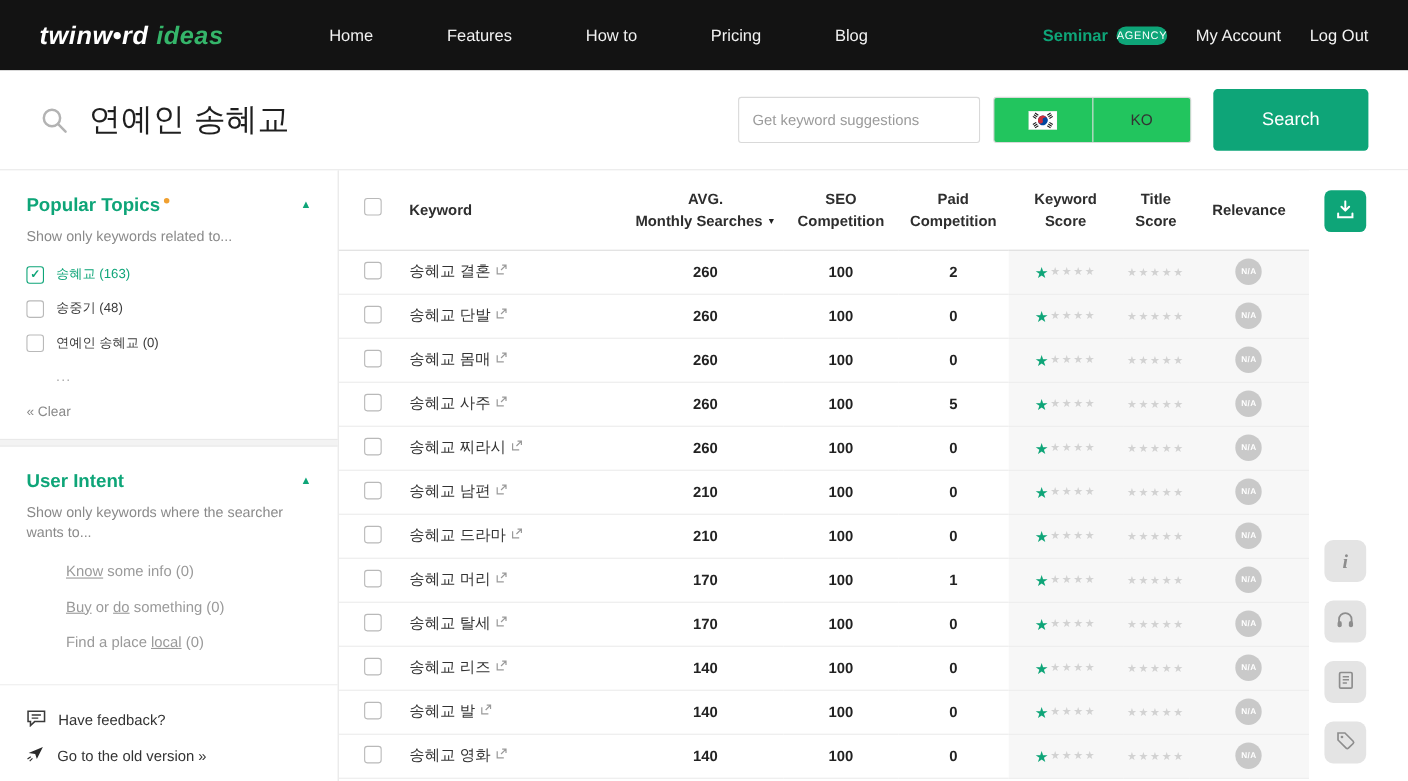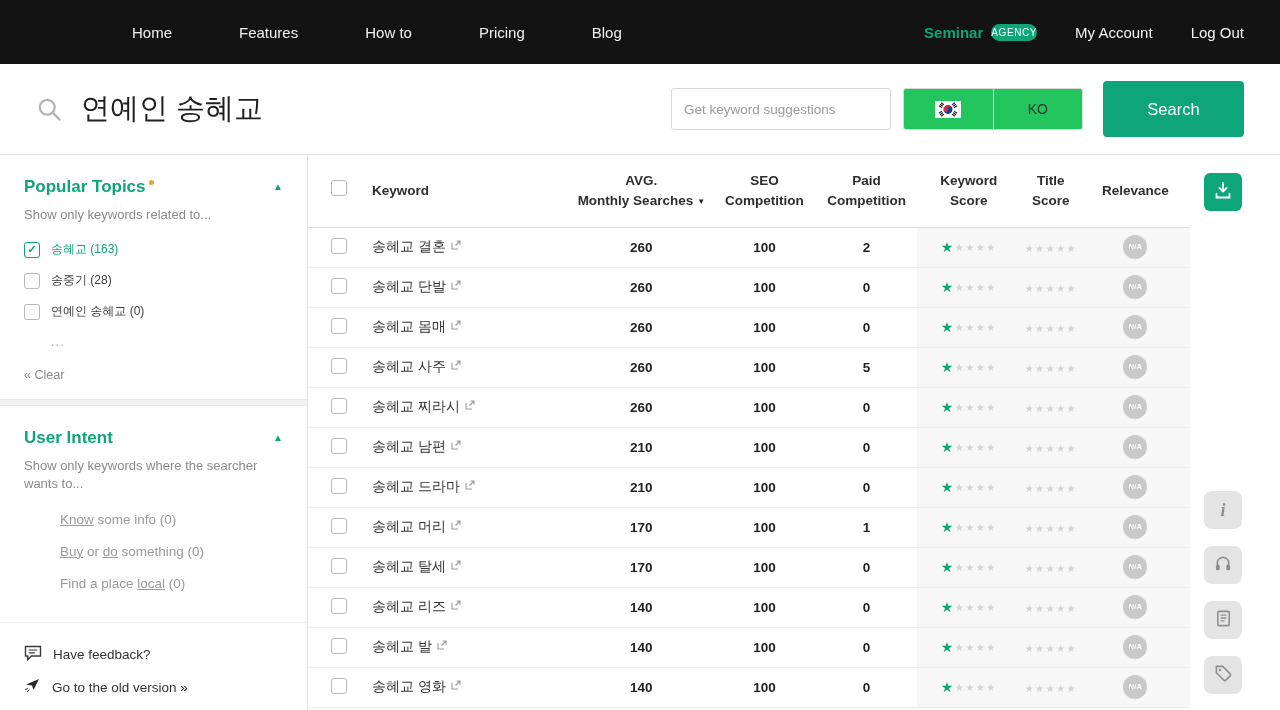--- a/index.html
+++ b/index.html
@@ -6,21 +6,21 @@
   html,body{width:1280px;height:710px;overflow:hidden}
   body{font-family:"Liberation Sans",sans-serif;background:#fff;color:#222}
 
   
   .topbar{height:64px;background:#131313;display:flex;align-items:center;padding:0 36px;color:#ededed}
   .logo{font-size:23px;font-weight:bold;font-style:italic;letter-spacing:.5px;cursor:pointer;white-space:nowrap}
   .logo-brand{color:#fff}
   .logo-product{color:#35b56a;margin-left:7px}
   .nav-links{display:flex;list-style:none;gap:67px;margin-left:96px;font-size:15px}
   .nav-links li{cursor:pointer;color:#f2f2f2}
-  .nav-right{margin-left:auto;display:flex;align-items:center;gap:38px;font-size:15px}
+  .nav-right{margin-left:auto;display:flex;align-items:center;gap:26px;font-size:15px}
   .seminar{display:flex;align-items:center;gap:8px;color:#0ea578;font-weight:bold;cursor:pointer}
   .badge{background:#0ea578;color:#fff;font-size:10px;font-weight:normal;padding:3px 0;border-radius:9px;letter-spacing:.6px}
   .nav-plain{cursor:pointer;color:#f2f2f2}
 
   
   .searchbar{height:90px;display:flex;align-items:center;padding:0 36px;background:#fff}
   .search-icon{display:flex}
   .query{font-size:29px;color:#1f1f1f;margin-left:18px;cursor:text;white-space:nowrap}
   .sb-right{margin-left:auto;display:flex;align-items:center}
   .suggest-input{width:220px;height:42px;border:1px solid #d9d9d9;border-radius:3px;padding:0 12px;font-size:13.5px;color:#333;outline:none;font-family:"Liberation Sans",sans-serif}
@@ -81,20 +81,23 @@
   .rail{width:90px;position:relative;background:#fff}
   .dl-btn{position:absolute;top:18px;left:14px;width:38px;height:38px;background:#0ea578;border:none;border-radius:6px;display:flex;align-items:center;justify-content:center;cursor:pointer}
   .helpers{position:absolute;bottom:16px;left:14px;display:flex;flex-direction:column;gap:17px}
   .helper-btn{width:38px;height:38px;background:#e4e4e4;border:none;border-radius:8px;display:flex;align-items:center;justify-content:center;cursor:pointer}
   .info-glyph{font-family:"Liberation Serif",serif;font-style:italic;font-weight:bold;font-size:18px;color:#8d8d8d}
 </style>
 </head>
 <body>
 
 <nav class="topbar">
+  <div class="logo">
+    <span class="logo-brand">twinw•rd</span><span class="logo-product">ideas</span>
+  </div>
   <ul class="nav-links">
     <li>Home</li>
     <li>Features</li>
     <li>How to</li>
     <li>Pricing</li>
     <li>Blog</li>
   </ul>
   <div class="nav-right">
     <div class="seminar">
       <span>Seminar</span>
@@ -151,21 +154,21 @@
         <span class="collapse">▲</span>
       </div>
       <p class="card-sub">Show only keywords related to...</p>
       <div class="topic-list">
           <div class="topic-item">
             <span class="cb cb-on">✓</span>
             <span class="topic-label sel">송혜교 (163)</span>
           </div>
           <div class="topic-item">
             <span class="cb"></span>
-            <span class="topic-label">송중기 (28)</span>
+            <span class="topic-label">송중기 (48)</span>
           </div>
           <div class="topic-item">
             <span class="cb"></span>
             <span class="topic-label">연예인 송혜교 (0)</span>
           </div>
         </div>
       <div class="ellipsis">...</div>
       <div class="clear-row"><span class="clear-link">« Clear</span></div>
     </div>
     <div class="card-gap"></div>

